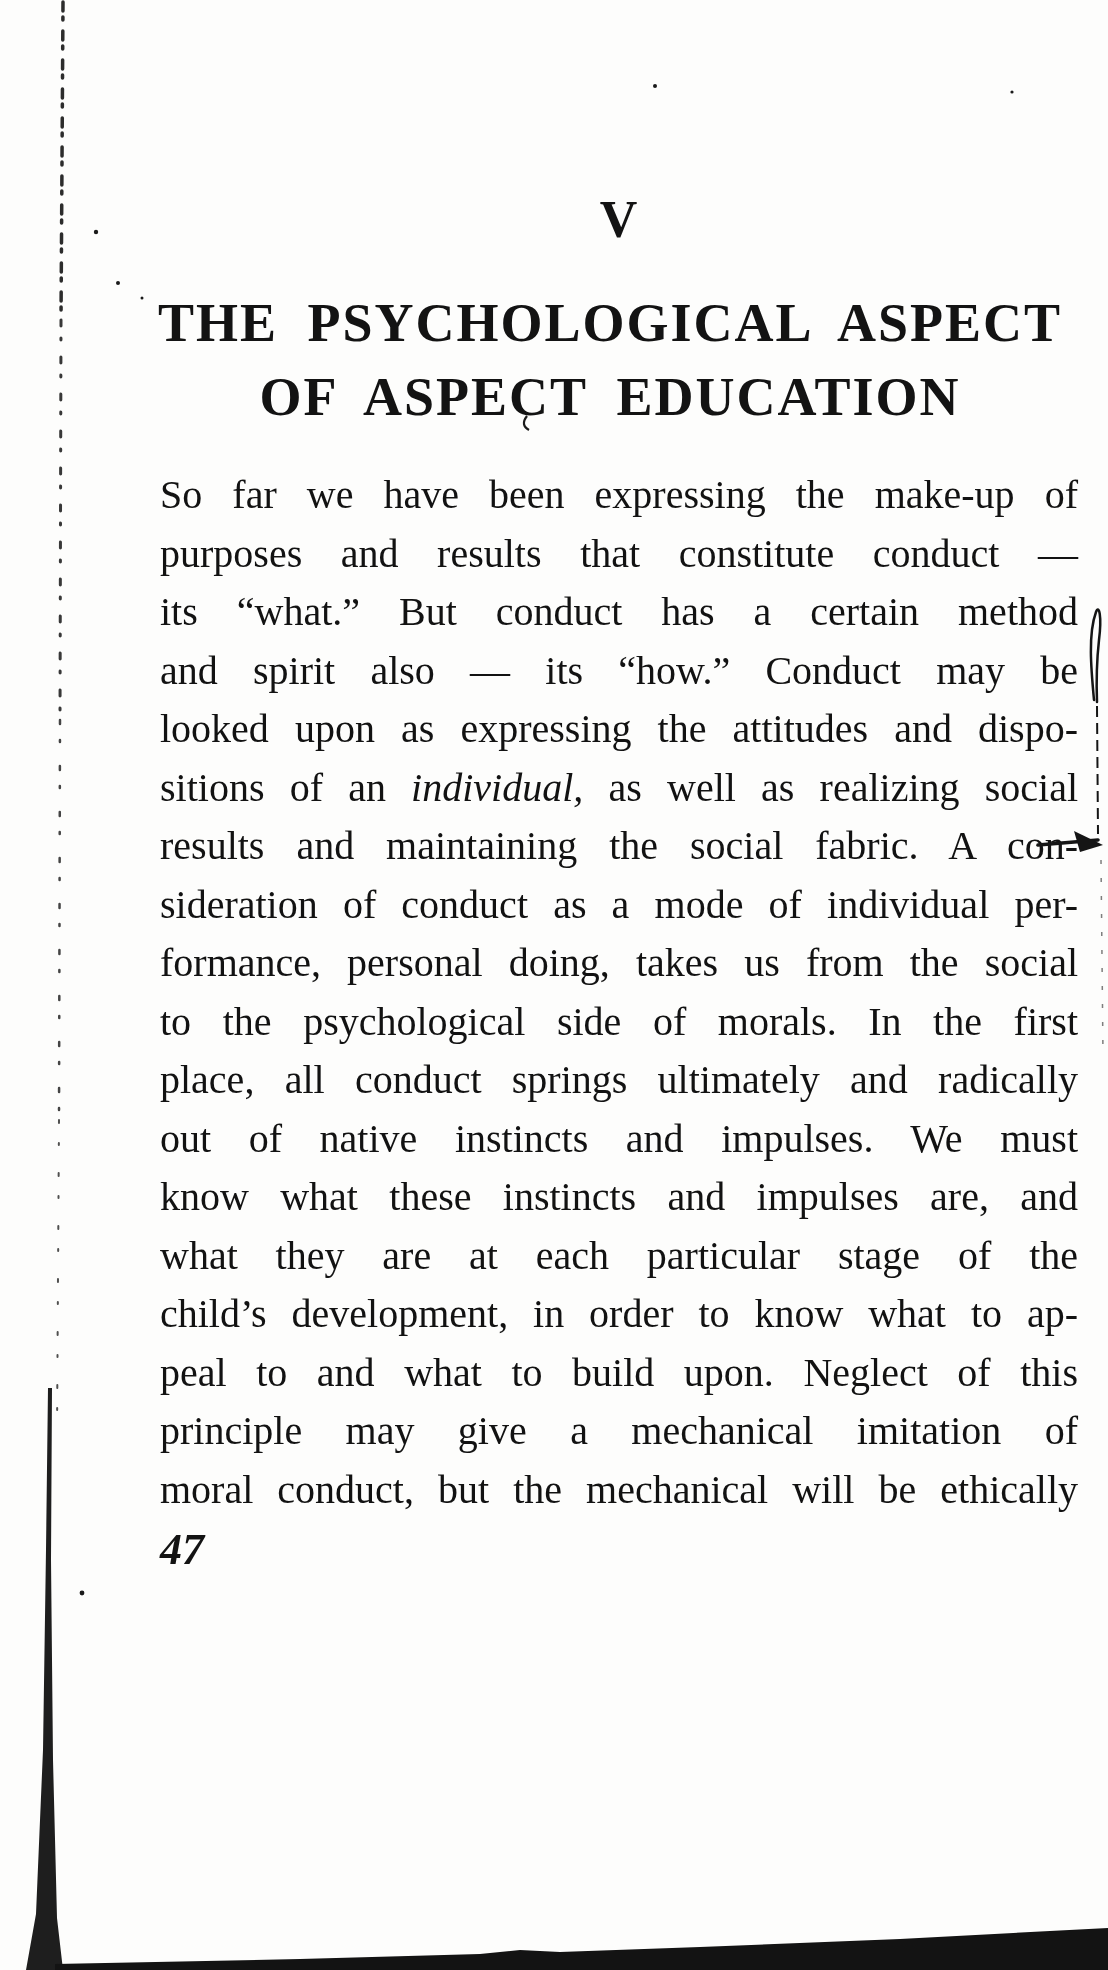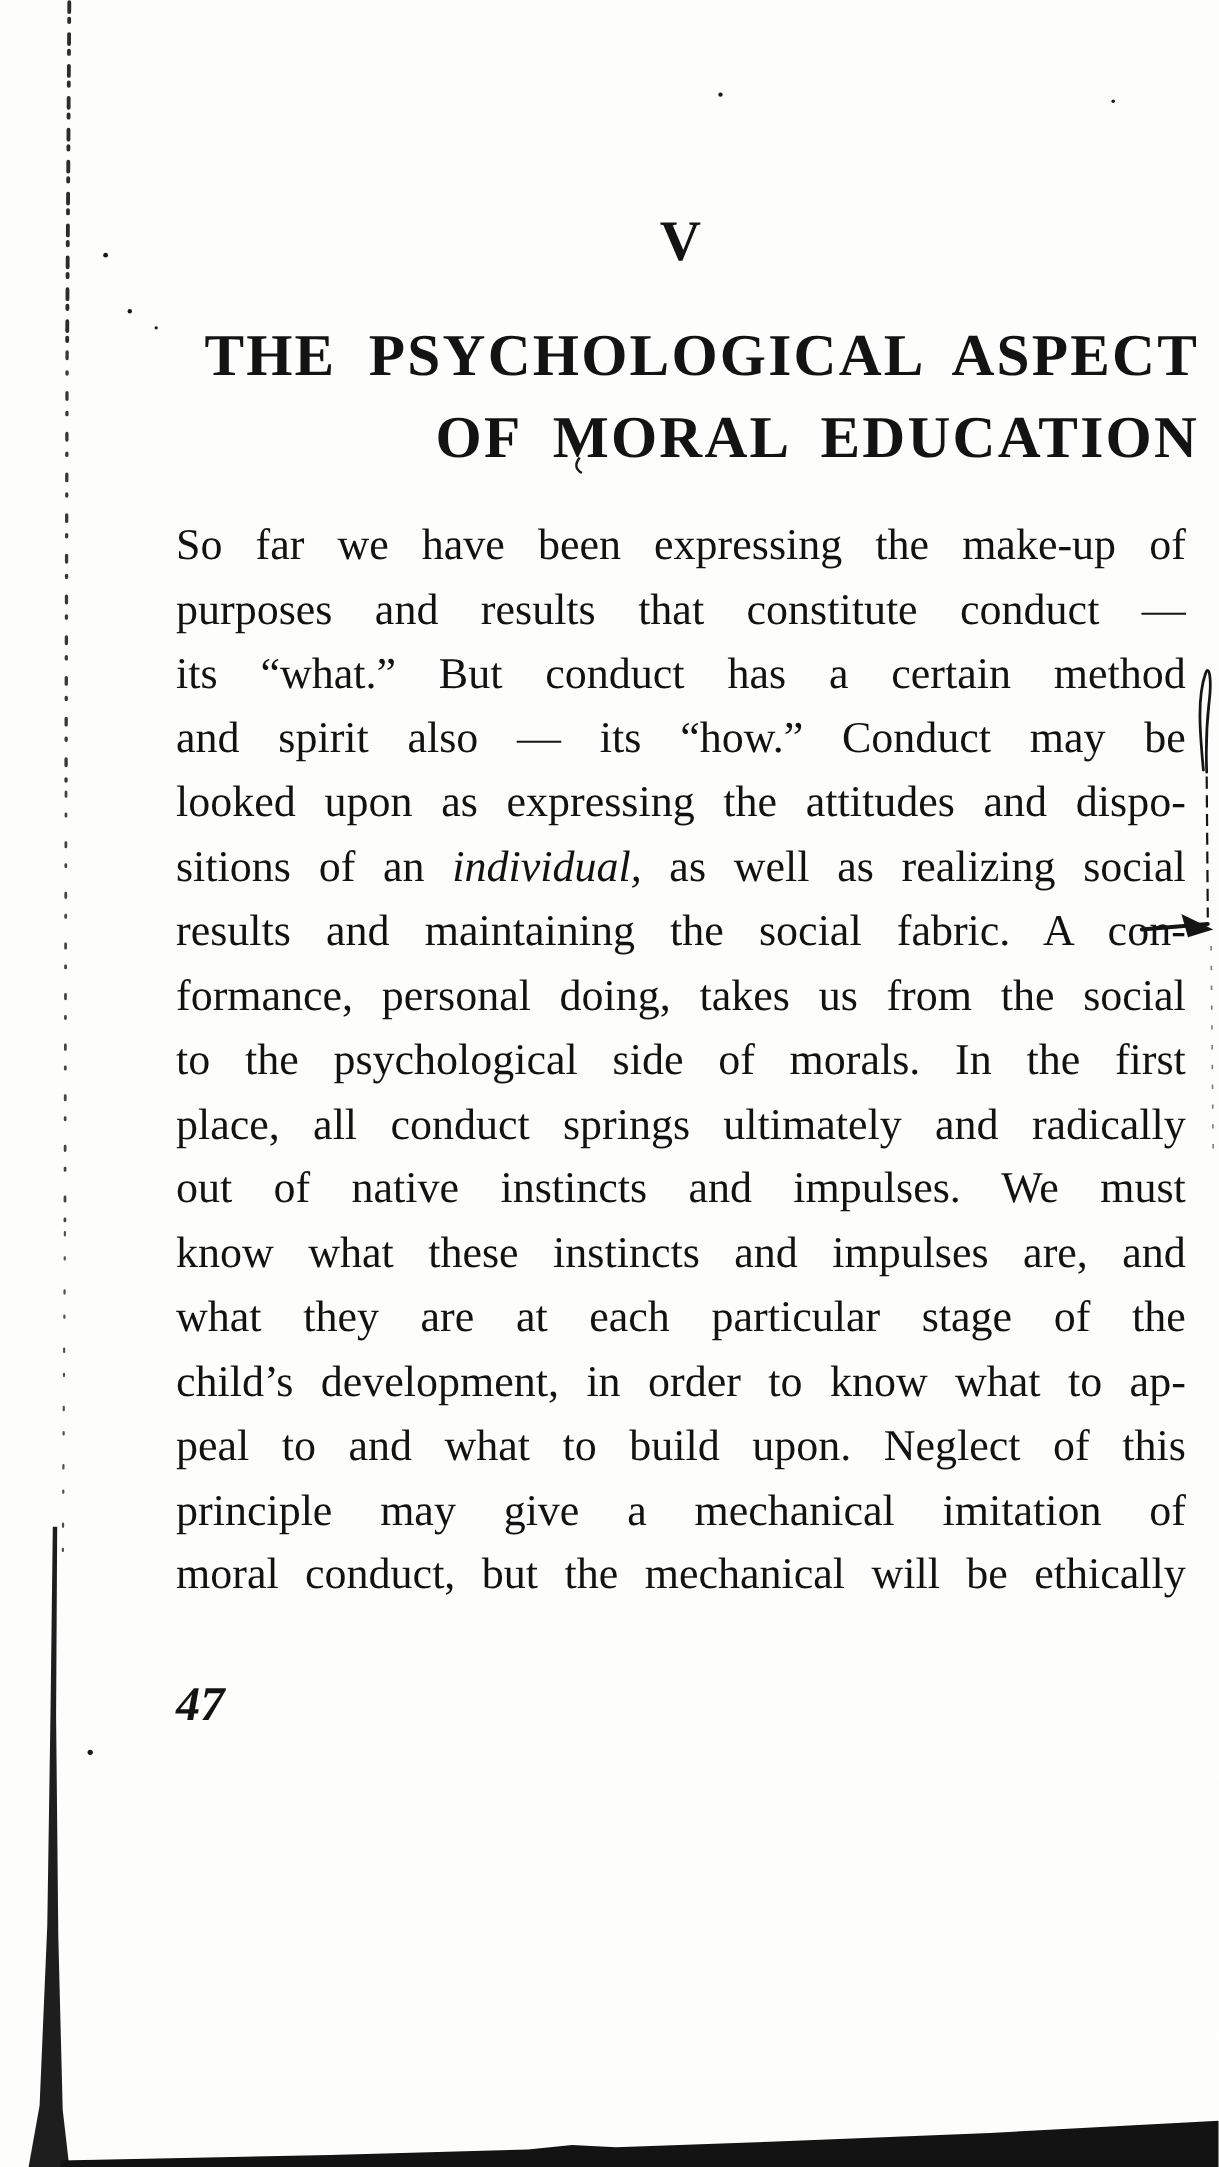--- a/index.html
+++ b/index.html
@@ -18,21 +18,21 @@
   .chapter-number {
     position: absolute;
     left: 160px; top: 190px; width: 918px;
     text-align: center;
     font-size: 52px; font-weight: 700;
     letter-spacing: 1px;
   }
   .chapter-title {
     position: absolute;
     left: 130px; top: 286px; width: 960px;
-    text-align: right;
+    text-align: center;
     font-size: 54px; font-weight: 700;
     line-height: 74px;
     letter-spacing: 2px;
     word-spacing: 14px;
   }
   .body-text {
     position: absolute;
     left: 160px; top: 466px; width: 918px;
     font-size: 40px;
     color: #121212;
@@ -59,31 +59,32 @@
 </style>
 </head>
 <body>
 
 <div class="page">
 
   <div class="chapter-number">V</div>
 
   <div class="chapter-title">
     <div>THE PSYCHOLOGICAL ASPECT</div>
-    <div>OF MORAL EDUCATION</div>
+    <div>OF ASPECT EDUCATION</div>
   </div>
 
   <div class="body-text">
       <div class="body-line">So far we have been expressing the make-up of</div>
       <div class="body-line">purposes and results that constitute conduct —</div>
       <div class="body-line">its “what.” But conduct has a certain method</div>
       <div class="body-line">and spirit also — its “how.” Conduct may be</div>
       <div class="body-line">looked upon as expressing the attitudes and dispo-</div>
       <div class="body-line">sitions of an <em>individual,</em> as well as realizing social</div>
       <div class="body-line">results and maintaining the social fabric.  A con-</div>
+      <div class="body-line">sideration of conduct as a mode of individual per-</div>
       <div class="body-line">formance, personal doing, takes us from the social</div>
       <div class="body-line">to the psychological side of morals.  In the first</div>
       <div class="body-line">place, all conduct springs ultimately and radically</div>
       <div class="body-line">out of native instincts and impulses.  We must</div>
       <div class="body-line">know what these instincts and impulses are, and</div>
       <div class="body-line">what they are at each particular stage of the</div>
       <div class="body-line">child’s development, in order to know what to ap-</div>
       <div class="body-line">peal to and what to build upon.  Neglect of this</div>
       <div class="body-line">principle may give a mechanical imitation of</div>
       <div class="body-line">moral conduct, but the mechanical will be ethically</div>

